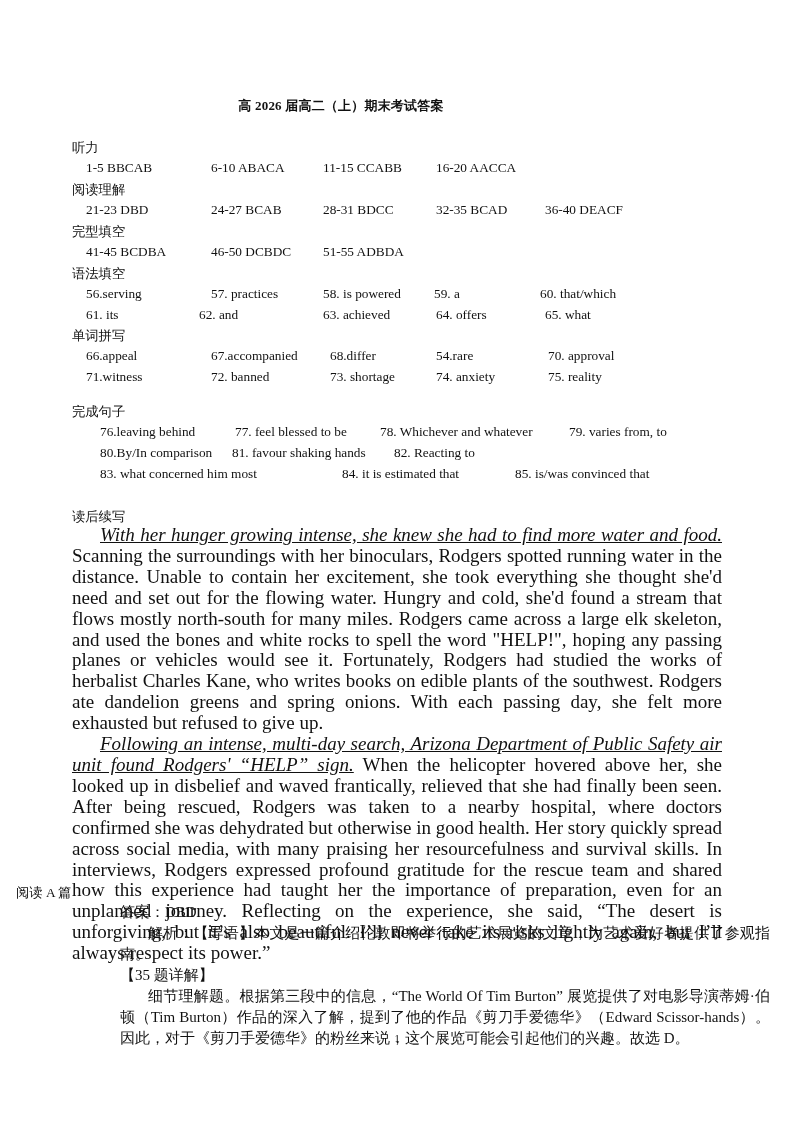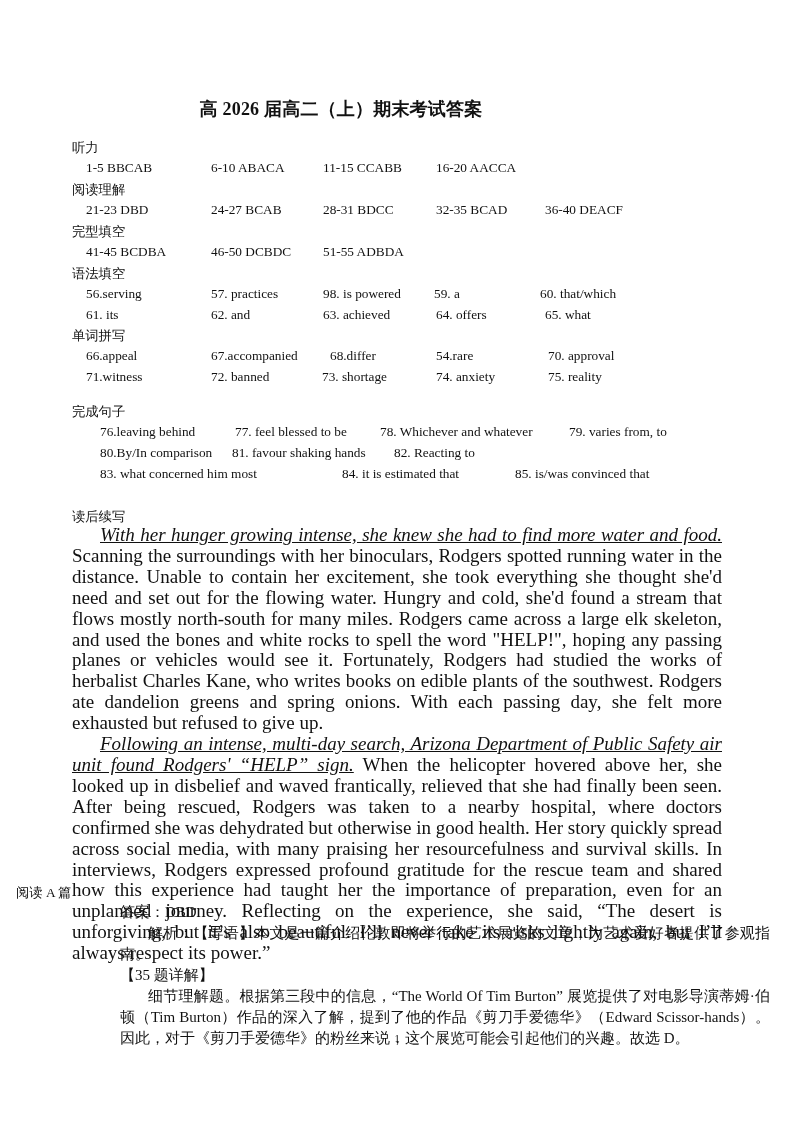--- a/index.html
+++ b/index.html
@@ -4,21 +4,21 @@
 <style>
   html, body { margin: 0; padding: 0; background: #ffffff; }
   body {
     width: 794px; height: 1123px; position: relative; overflow: hidden;
     font-family: "Liberation Serif", "DejaVu Serif", serif;
     color: #111111; font-size: 13.3px;
   }
   .abs { position: absolute; white-space: nowrap; }
   .title {
     top: 97px; left: 0; width: 682px; text-align: center;
-    font-size: 18px; font-weight: bold; letter-spacing: 0.2px;
+    font-size: 13px; font-weight: bold; letter-spacing: 0.2px;
   }
   .sec { left: 72px; font-size: 13.3px; }
   .row { position: absolute; left: 0; width: 794px; height: 18px; text-align: center; }
   .cell { position: absolute; white-space: nowrap; font-size: 13.3px; }
   .para {
     position: absolute; left: 72px; width: 650px;
     font-size: 19px; line-height: 20.9px; text-align: justify;
     text-align-last: left;
   }
   .para p { margin: 0; text-indent: 28px; }
@@ -58,44 +58,44 @@
 <div class="row" style="top:244px">
   <span class="cell" style="left:86px">41-45 BCDBA</span>
   <span class="cell" style="left:211px">46-50 DCBDC</span>
   <span class="cell" style="left:323px">51-55 ADBDA</span>
 </div>
 
 <div class="abs sec" style="top:265px">语法填空</div>
 <div class="row" style="top:286px">
   <span class="cell" style="left:86px">56.serving</span>
   <span class="cell" style="left:211px">57. practices</span>
-  <span class="cell" style="left:323px">98. is powered</span>
+  <span class="cell" style="left:323px">58. is powered</span>
   <span class="cell" style="left:434px">59. a</span>
   <span class="cell" style="left:540px">60. that/which</span>
 </div>
 <div class="row" style="top:307px">
   <span class="cell" style="left:86px">61. its</span>
-  <span class="cell" style="left:211px">62. and</span>
+  <span class="cell" style="left:199px">62. and</span>
   <span class="cell" style="left:323px">63. achieved</span>
   <span class="cell" style="left:436px">64. offers</span>
   <span class="cell" style="left:545px">65. what</span>
 </div>
 
 <div class="abs sec" style="top:327px">单词拼写</div>
 <div class="row" style="top:348px">
   <span class="cell" style="left:86px">66.appeal</span>
   <span class="cell" style="left:211px">67.accompanied</span>
   <span class="cell" style="left:330px">68.differ</span>
   <span class="cell" style="left:436px">54.rare</span>
   <span class="cell" style="left:548px">70. approval</span>
 </div>
 <div class="row" style="top:369px">
   <span class="cell" style="left:86px">71.witness</span>
   <span class="cell" style="left:211px">72. banned</span>
-  <span class="cell" style="left:322px">73. shortage</span>
+  <span class="cell" style="left:330px">73. shortage</span>
   <span class="cell" style="left:436px">74. anxiety</span>
   <span class="cell" style="left:548px">75. reality</span>
 </div>
 
 <div class="abs sec" style="top:403px">完成句子</div>
 <div class="row" style="top:424px">
   <span class="cell" style="left:100px">76.leaving behind</span>
   <span class="cell" style="left:235px">77. feel blessed to be</span>
   <span class="cell" style="left:380px">78. Whichever and whatever</span>
   <span class="cell" style="left:569px">79. varies from, to</span>

